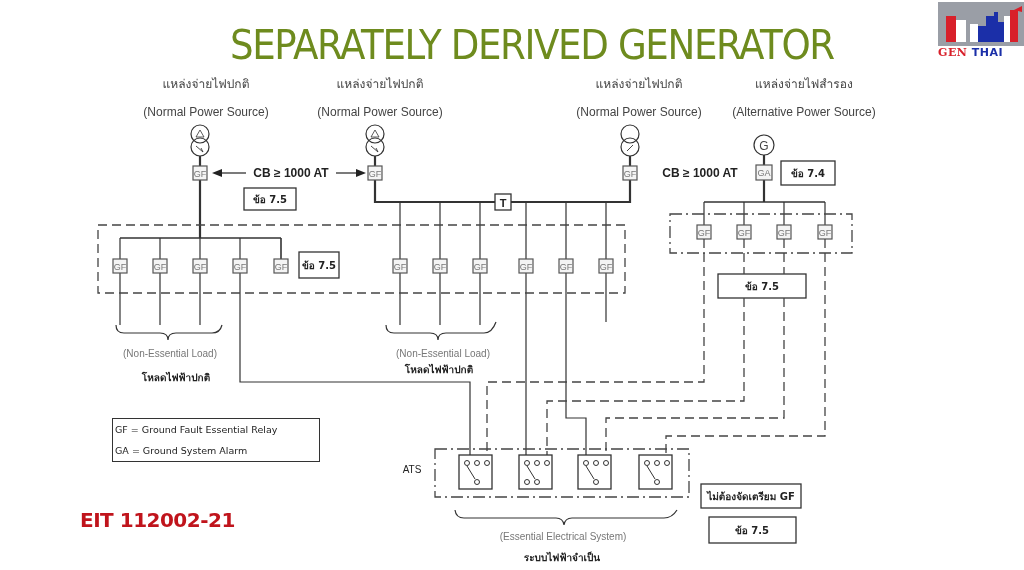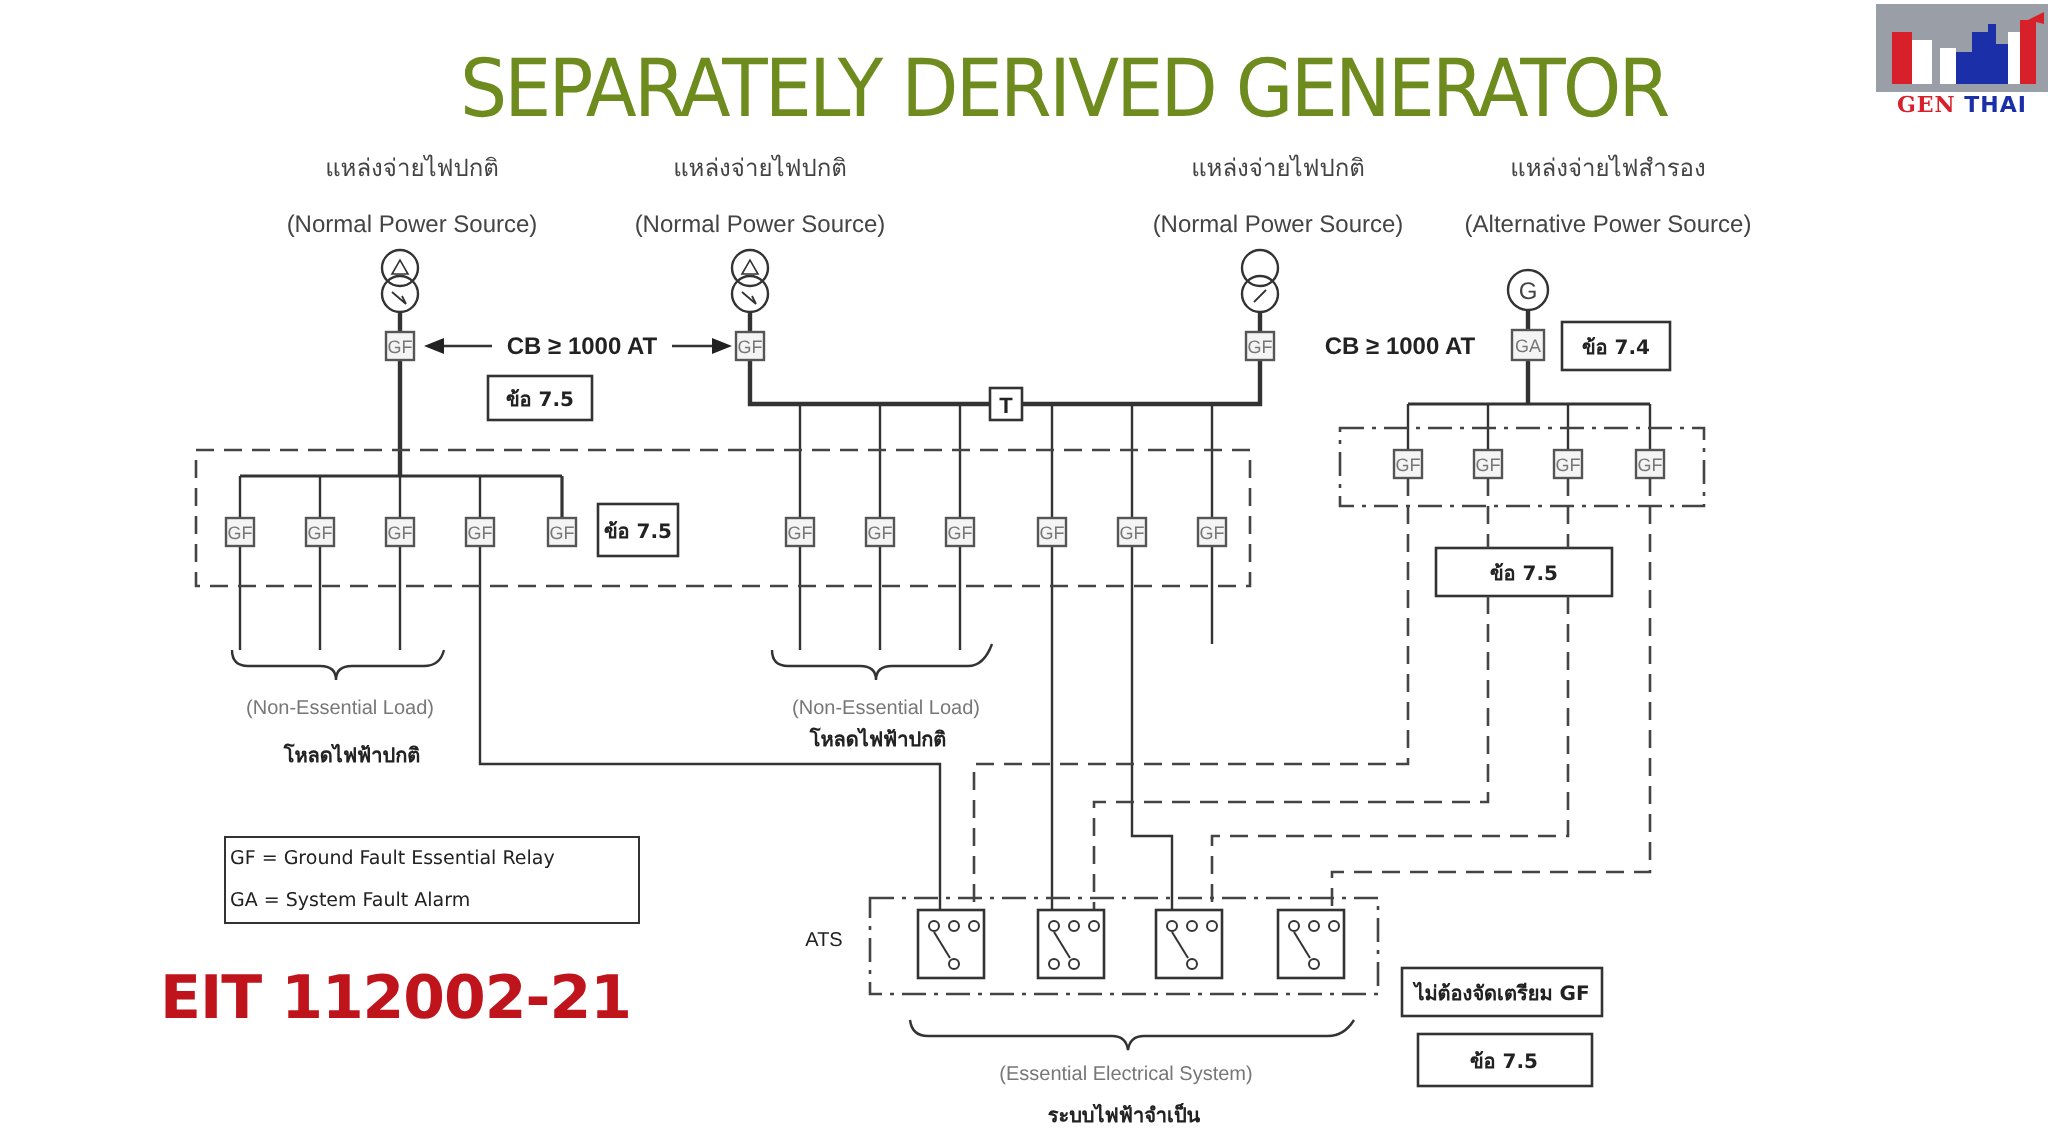--- a/index.html
+++ b/index.html
@@ -1,22 +1,22 @@
 <!DOCTYPE html>
 <html><head>
 <meta charset="utf-8">
 <style>
   html, body { margin: 0; padding: 0; background: #ffffff; }
   body { width: 1024px; height: 570px; position: relative; overflow: hidden; font-family: "Liberation Sans", sans-serif; }
   .title { position: absolute; left: 0; width: 1064px; top: 22px; text-align: center; font-family: "DejaVu Sans", sans-serif; font-size: 40px; color: #6e8b1e; letter-spacing: -1.5px; transform: scaleX(0.93); transform-origin: 530px 0; }
   .logo { position: absolute; left: 938px; top: 2px; width: 86px; height: 60px; }
-  .logo-text { position: absolute; left: 0; right: 0; top: 44px; text-align: center; font-family: "DejaVu Serif", serif; font-weight: bold; font-size: 11px; letter-spacing: 0.5px; }
+  .logo-text { position: absolute; left: 0; right: 0; top: 44px; font-family: "DejaVu Serif", serif; font-weight: bold; font-size: 11px; letter-spacing: 0.5px; }
   .logo-text .gen { color: #d8202a; }
   .logo-text .thai { color: #1b2fa8; }
-  .eit { position: absolute; left: 80px; top: 482px; font-family: "DejaVu Sans", sans-serif; font-weight: bold; font-size: 30px; color: #c0141c; letter-spacing: -0.5px; }
+  .eit { position: absolute; left: 80px; top: 508px; font-family: "DejaVu Sans", sans-serif; font-weight: bold; font-size: 20px; color: #c0141c; letter-spacing: -0.5px; }
   svg.diagram { position: absolute; left: 0; top: 0; }
   .lbl { font-family: "Liberation Sans", sans-serif; fill: #444; }
   .thai { font-family: "DejaVu Sans", sans-serif; }
   .line { stroke: #333; fill: none; }
   .dash { stroke: #444; fill: none; stroke-dasharray: 9 5; stroke-width: 1.3; }
   .dashdot { stroke: #444; fill: none; stroke-dasharray: 12 4 2 4; stroke-width: 1.3; }
   .gfbox { fill: #f4f4f4; stroke: #555; stroke-width: 1.2; }
   .gftxt { font-family: "Liberation Sans", sans-serif; font-size: 9px; fill: #777; }
   .box { fill: #fff; stroke: #333; stroke-width: 1.3; }
   .boxtxt { font-family: "DejaVu Sans", sans-serif; font-size: 10px; font-weight: bold; fill: #222; }
@@ -271,16 +271,16 @@
       <text x="751" y="500" class="boxtxt" text-anchor="middle" font-size="9.5">ไม่ต้องจัดเตรียม GF</text>
     </g>
   <g>
       <rect x="709" y="517" width="87" height="26" class="box"></rect>
       <text x="752" y="534" class="boxtxt" text-anchor="middle">ข้อ 7.5</text>
     </g>
 </svg>
 
 <div class="legend">
   <div style="top:5px">GF = Ground Fault Essential Relay</div>
-  <div style="top:26px">GA = System Fault Alarm</div>
+  <div style="top:26px">GA = Ground System Alarm</div>
 </div>
 
 <div class="eit">EIT 112002-21</div>
 
 </body></html>

